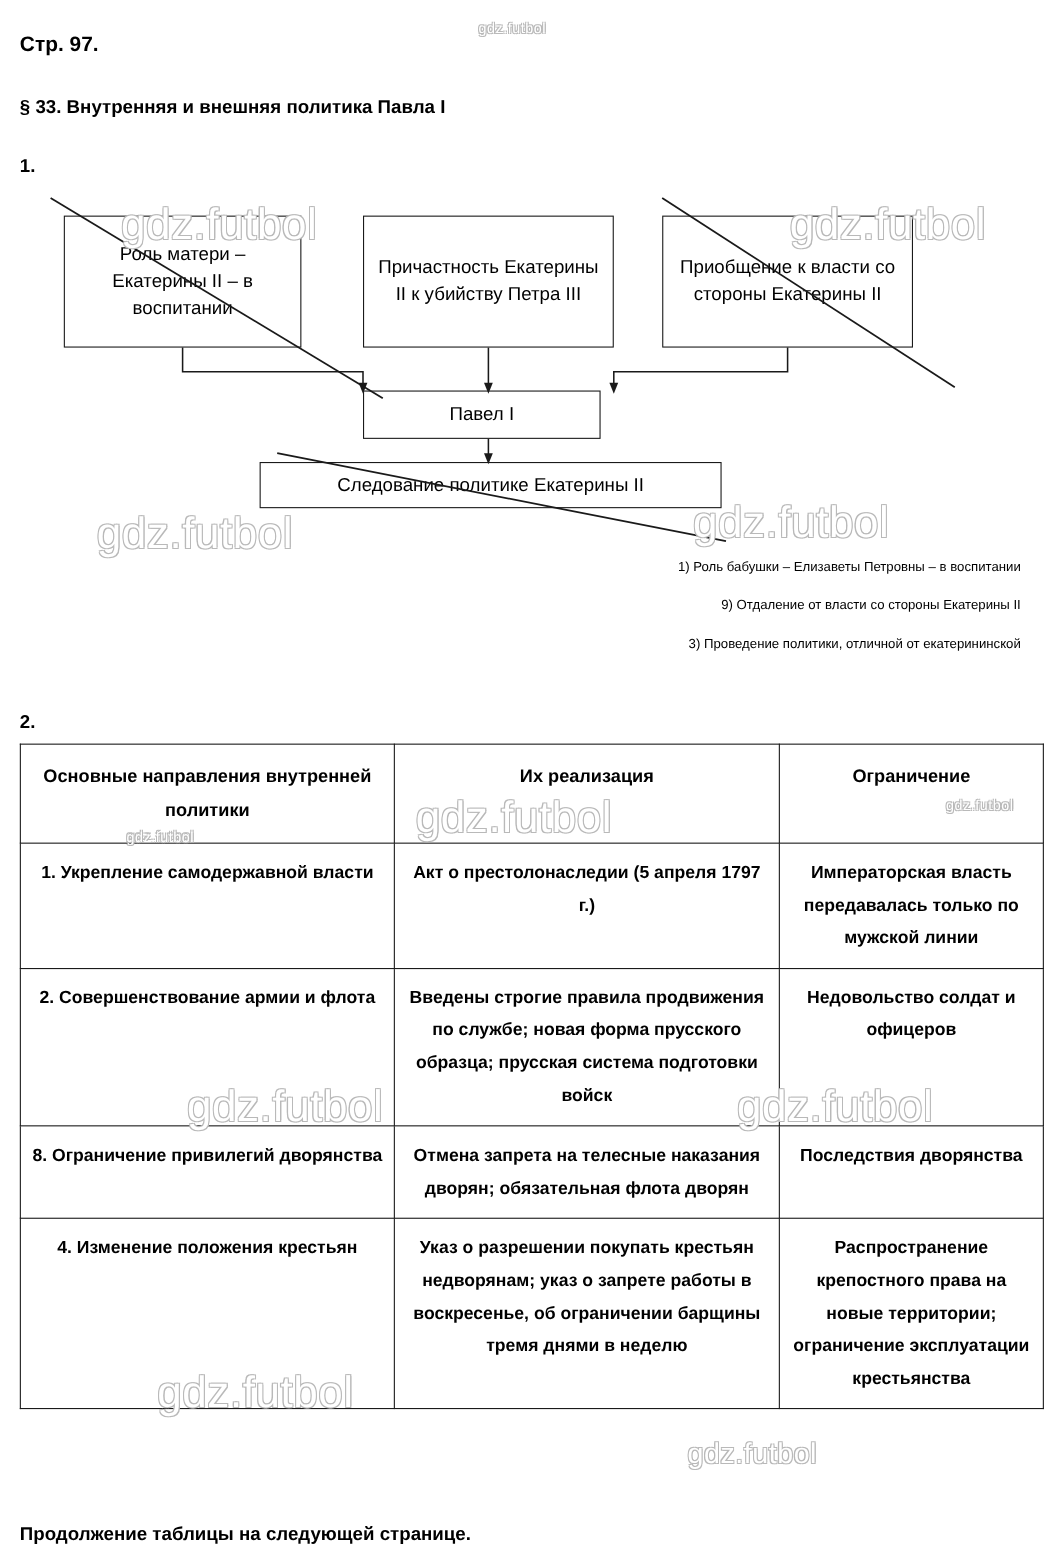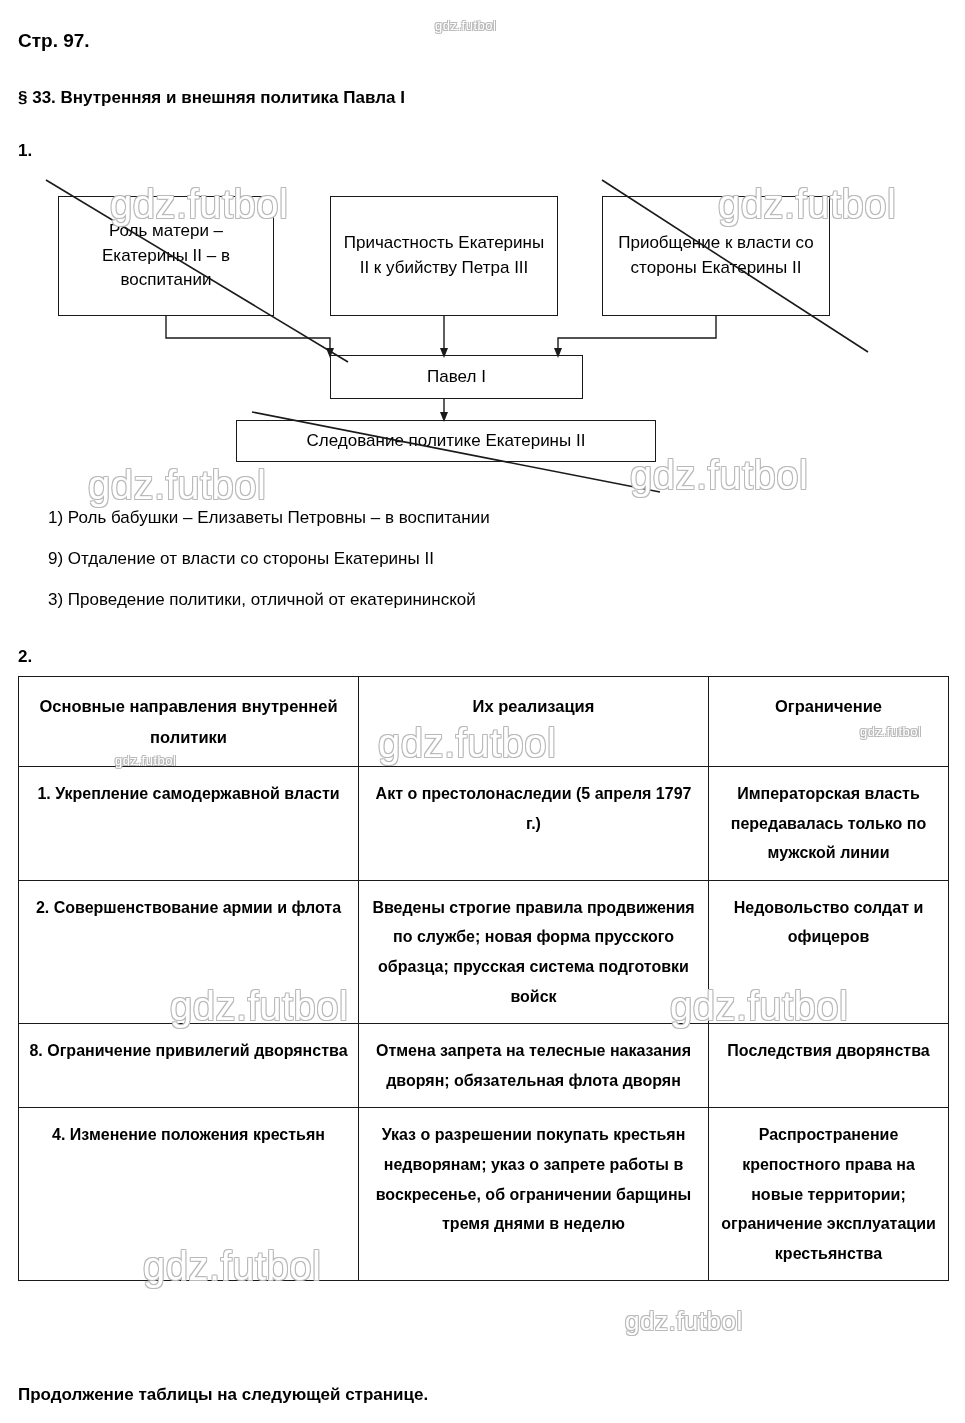--- a/index.html
+++ b/index.html
@@ -97,29 +97,30 @@
     justify-content: center;
     text-align: center;
     font-size: 17px;
     line-height: 1.45;
     padding: 4px 8px;
     z-index: 3;
   }
   .dbox-1 { left: 58px;  top: 196px; width: 216px; height: 120px; }
   .dbox-2 { left: 330px; top: 196px; width: 228px; height: 120px; }
   .dbox-3 { left: 602px; top: 196px; width: 228px; height: 120px; }
-  .dbox-4 { left: 330px; top: 355px; width: 253px; height: 44px;  }
+  .dbox-4 { left: 330px; top: 355px; width: 216px; height: 44px;  }
   .dbox-5 { left: 236px; top: 420px; width: 420px; height: 42px;  }
 
   
   .answers {
     position: absolute;
     left: 48px; top: 508px;
     width: 880px;
-    font-size: 17px;
+    font-size: 12px;
+    text-align: right;
   }
   .answers .ans { margin-bottom: 21px; }
 
   
   table.main-table {
     position: absolute;
     left: 18px; top: 676px;
     width: 930px;
     border-collapse: collapse;
     table-layout: fixed;

